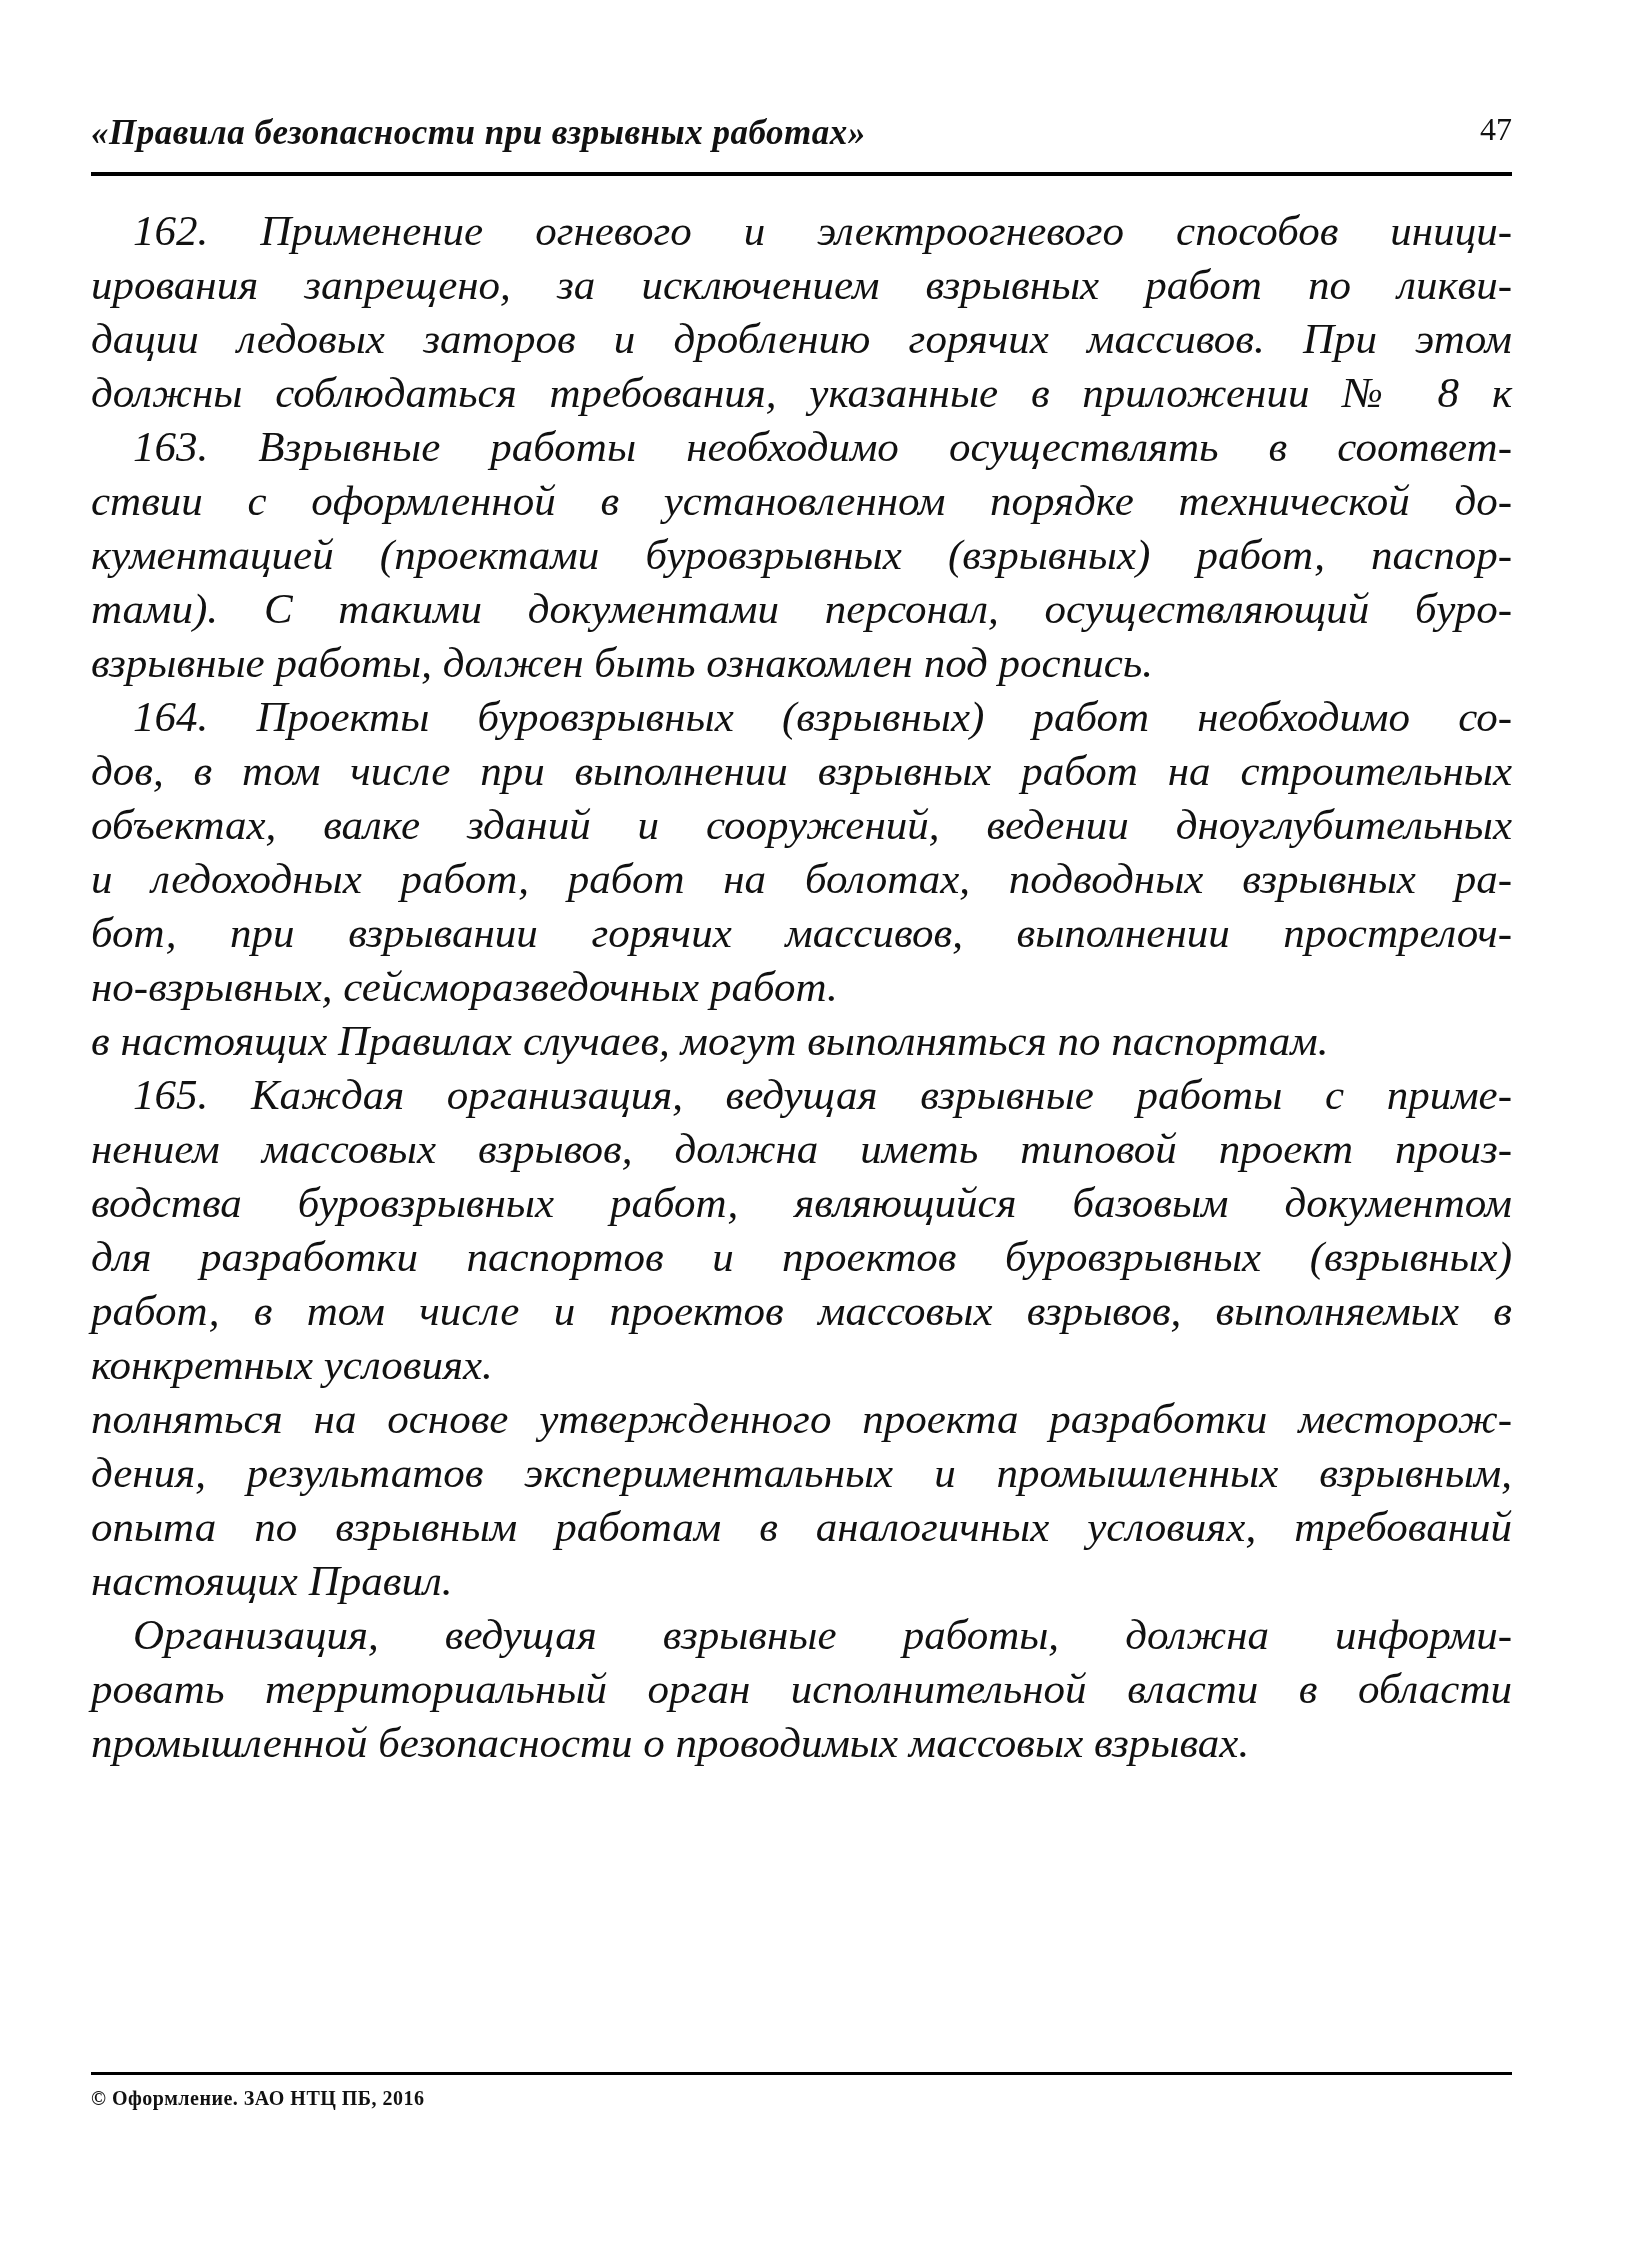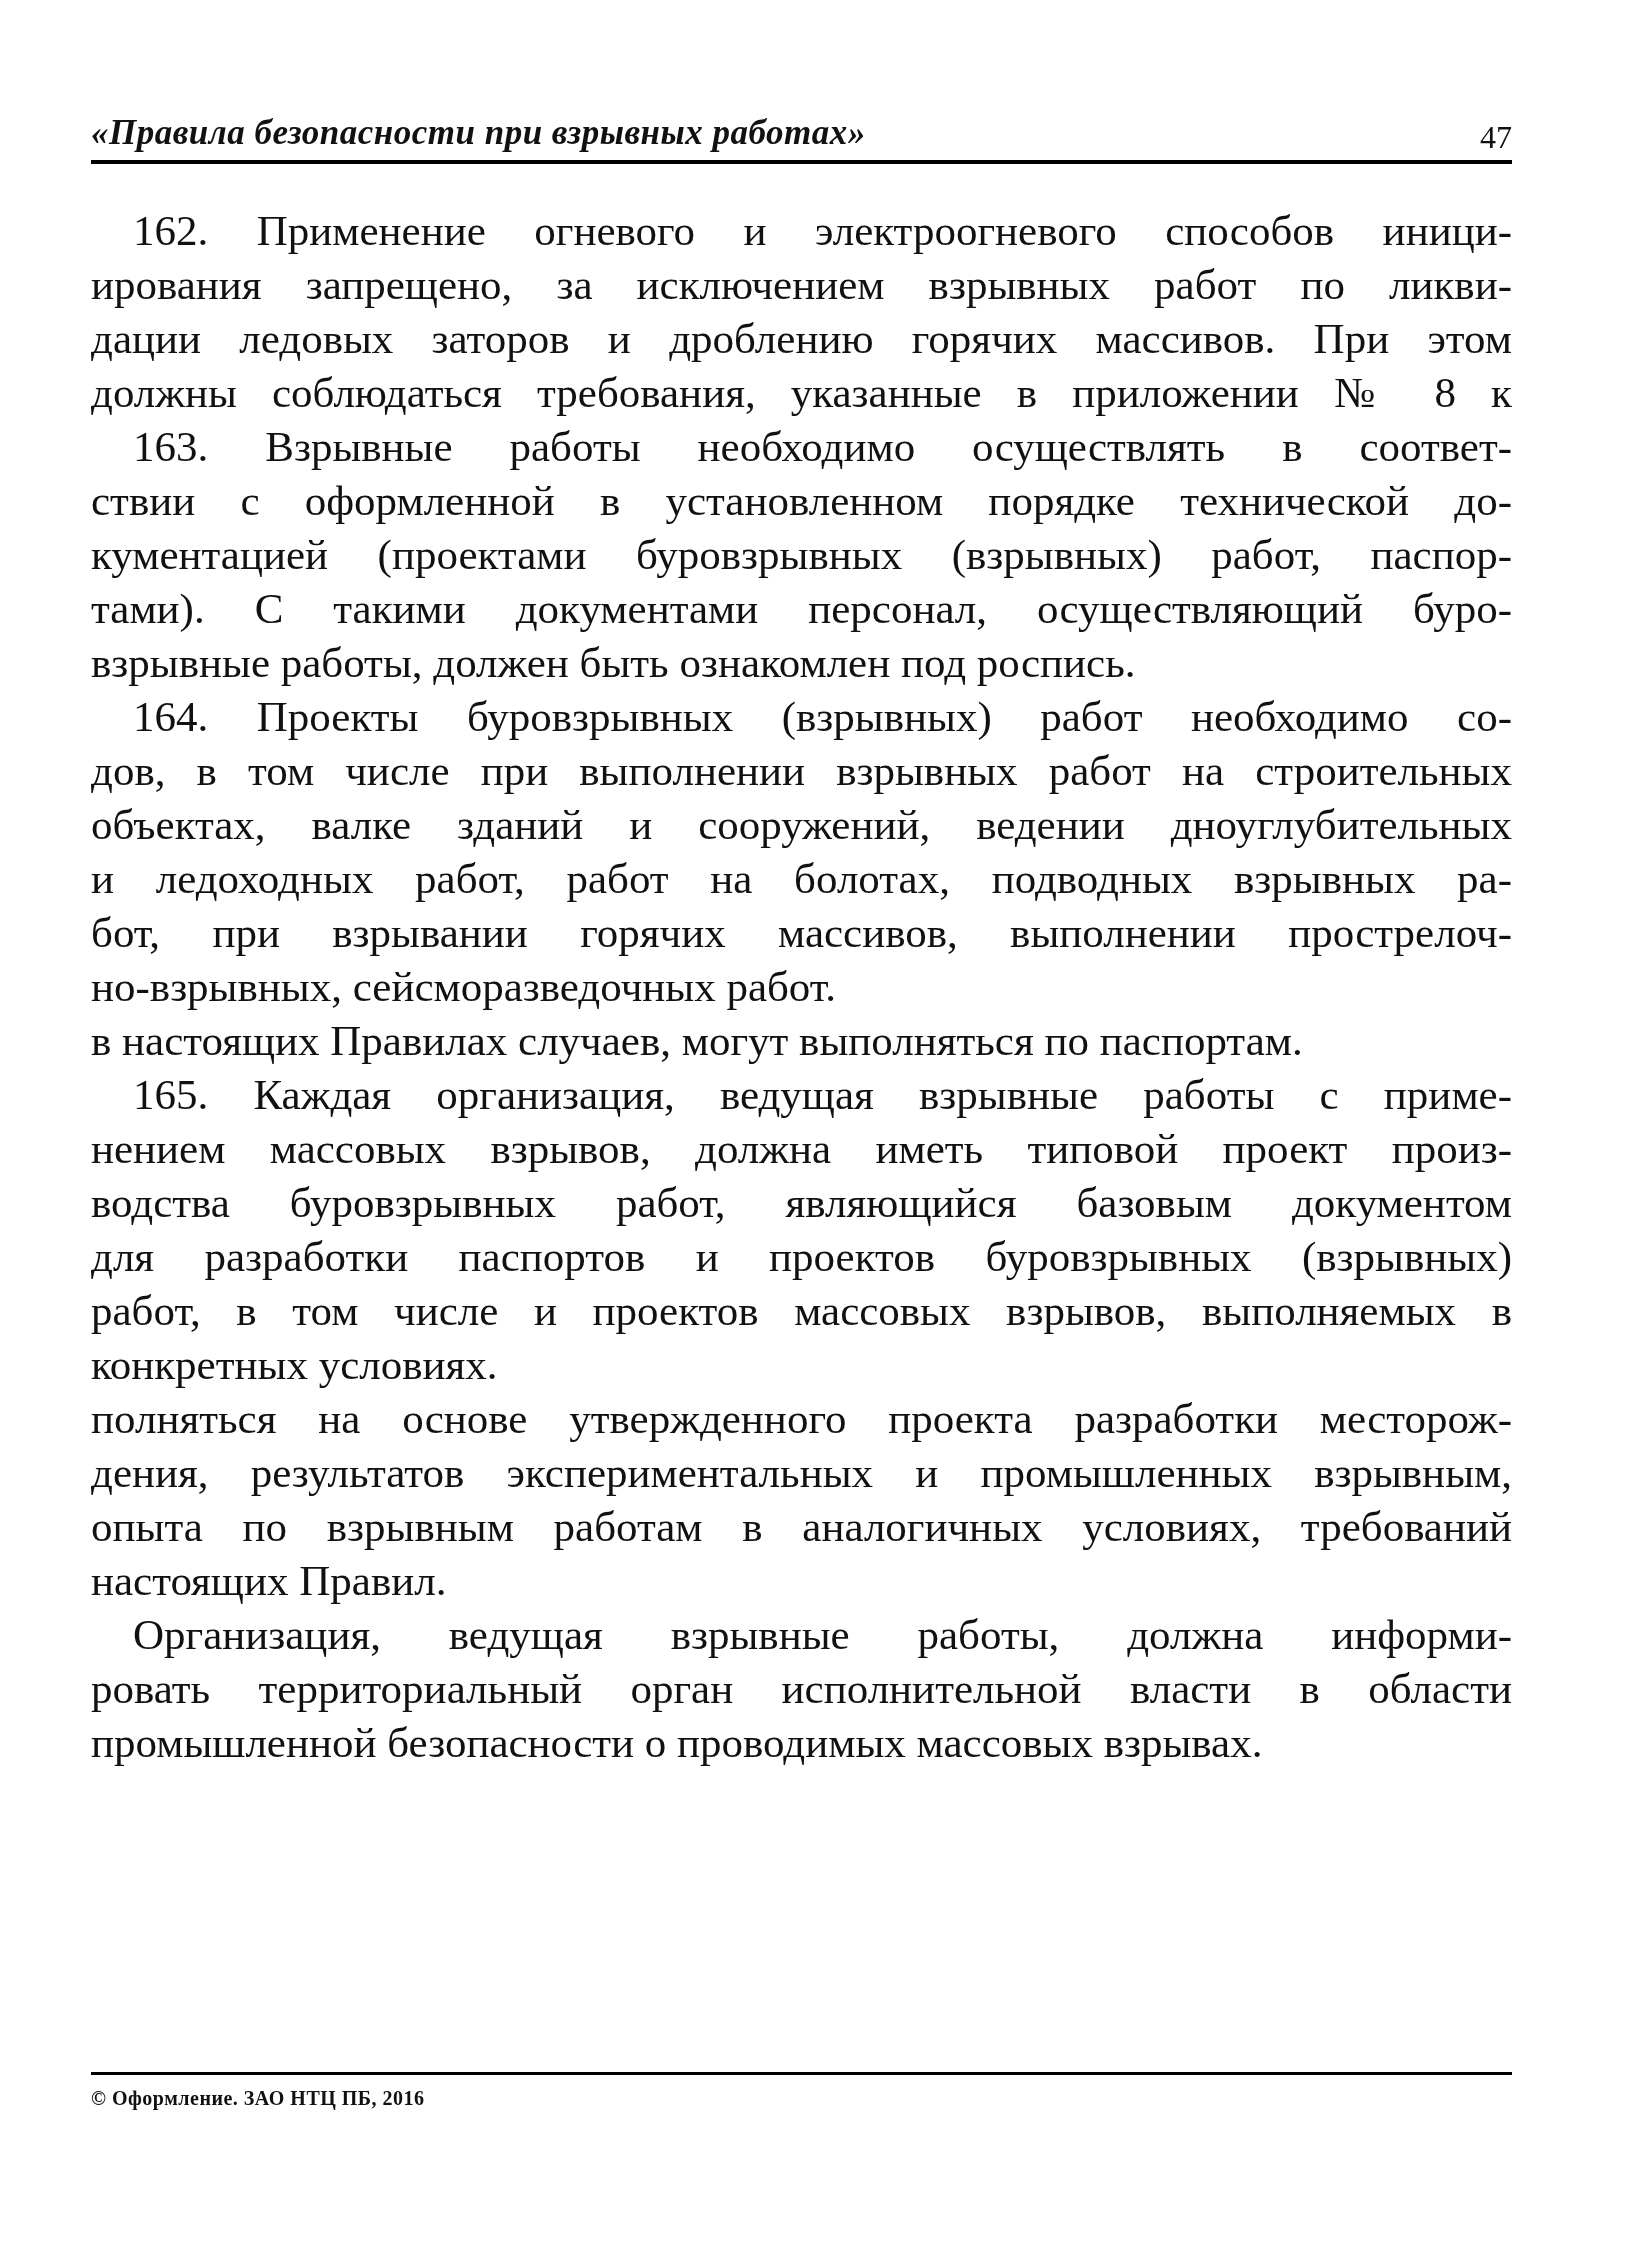--- a/index.html
+++ b/index.html
@@ -14,23 +14,23 @@
     overflow: hidden;
   }
   
   .header {
     position: absolute;
     left: 91px;
     top: 113px;
     width: 1421px;
     display: flex;
     justify-content: space-between;
-    align-items: flex-end;
+    align-items: flex-start;
     border-bottom: 4.8px solid #000000;
-    padding-bottom: 7px;
+    padding-bottom: 19px;
   }
   .running-title {
     font-style: italic;
     font-weight: 700;
     font-size: 35px;
     letter-spacing: 0.5px;
   }
   .page-number {
     font-weight: 400;
     font-size: 32px;
@@ -42,20 +42,21 @@
     left: 91px;
     top: 204px;
     width: 1421px;
     font-size: 43px;
   }
   .line {
     height: 54px;
     line-height: 54px;
     white-space: nowrap;
     overflow: visible;
+    font-style: italic;
   }
   .line.just {
     white-space: normal;
     text-align: justify;
     text-align-last: justify;
   }
   .line.indent { text-indent: 42px; }
   
   .footer {
     position: absolute;

